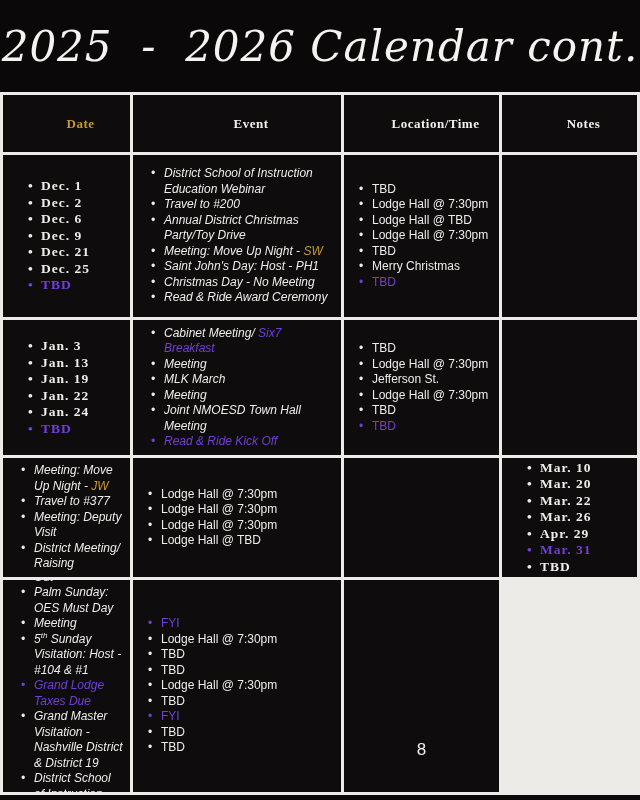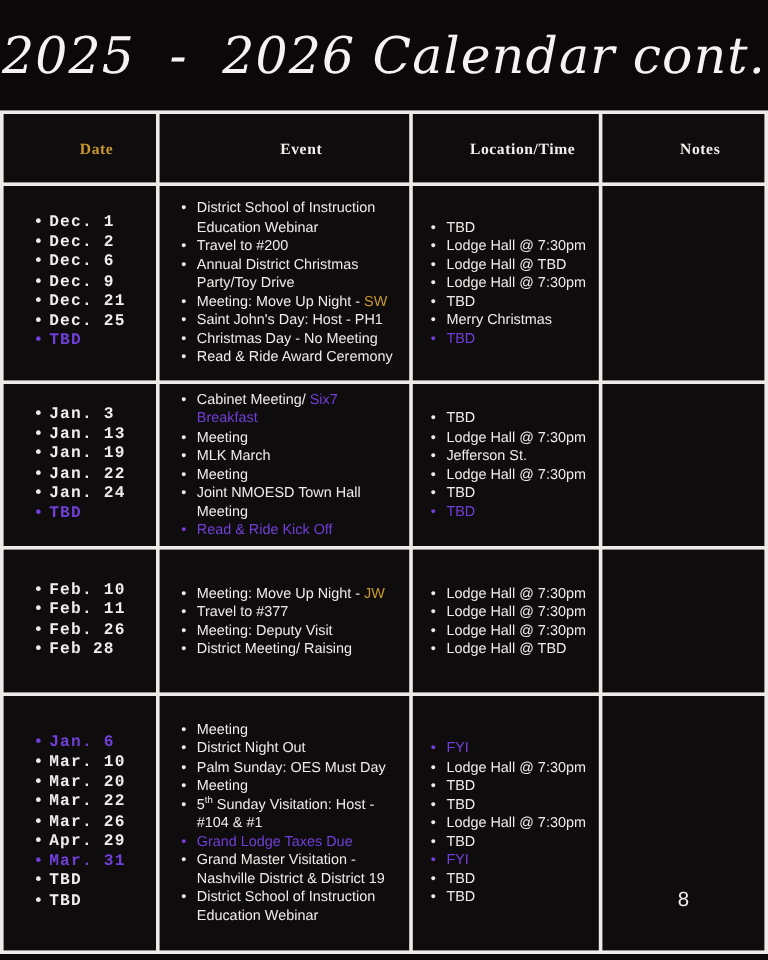--- a/index.html
+++ b/index.html
@@ -41,32 +41,33 @@
     font-size:13px;
     letter-spacing:.5px;
     color:#f2efec;
     padding-left:28px;
   }
   ul{list-style:none;margin:0;padding:0 6px 0 0;}
   li{position:relative;}
   li::before{content:"\2022";position:absolute;left:-13px;}
   .date-cell ul{
     padding-left:38px;
-    font-family:Liberation Mono, monospace;
+    font-family:Liberation Serif, serif;
     font-weight:bold;
     font-size:13.5px;
     letter-spacing:1px;
     line-height:16.5px;
     color:#efeceb;
   }
   .event-cell ul{
     padding-left:31px;
     font-size:12px;
     line-height:15.5px;
     color:#efeceb;
+    font-style:italic;
   }
   .location-cell ul{
     padding-left:28px;
     font-size:12px;
     line-height:15.5px;
     color:#efeceb;
   }
   .notes-cell{
     justify-content:flex-end;
     align-items:center;
@@ -155,28 +156,20 @@
         <ul>
           <li><span>TBD</span></li>
           <li><span>Lodge Hall @ 7:30pm</span></li>
           <li><span>Jefferson St.</span></li>
           <li><span>Lodge Hall @ 7:30pm</span></li>
           <li><span>TBD</span></li>
           <li class="c-purple"><span class="c-purple">TBD</span></li>
         </ul>
       </div>
       <div class="cell notes-cell"></div>
-      <div class="cell date-cell">
-        <ul>
-          <li><span>Feb. 10</span></li>
-          <li><span>Feb. 11</span></li>
-          <li><span>Feb. 26</span></li>
-          <li><span>Feb 28</span></li>
-        </ul>
-      </div>
       <div class="cell event-cell">
         <ul>
           <li><span>Meeting: Move Up Night - </span><span class="c-gold">JW</span></li>
           <li><span>Travel to #377</span></li>
           <li><span>Meeting: Deputy Visit</span></li>
           <li><span>District Meeting/ Raising</span></li>
         </ul>
       </div>
       <div class="cell location-cell">
         <ul>

